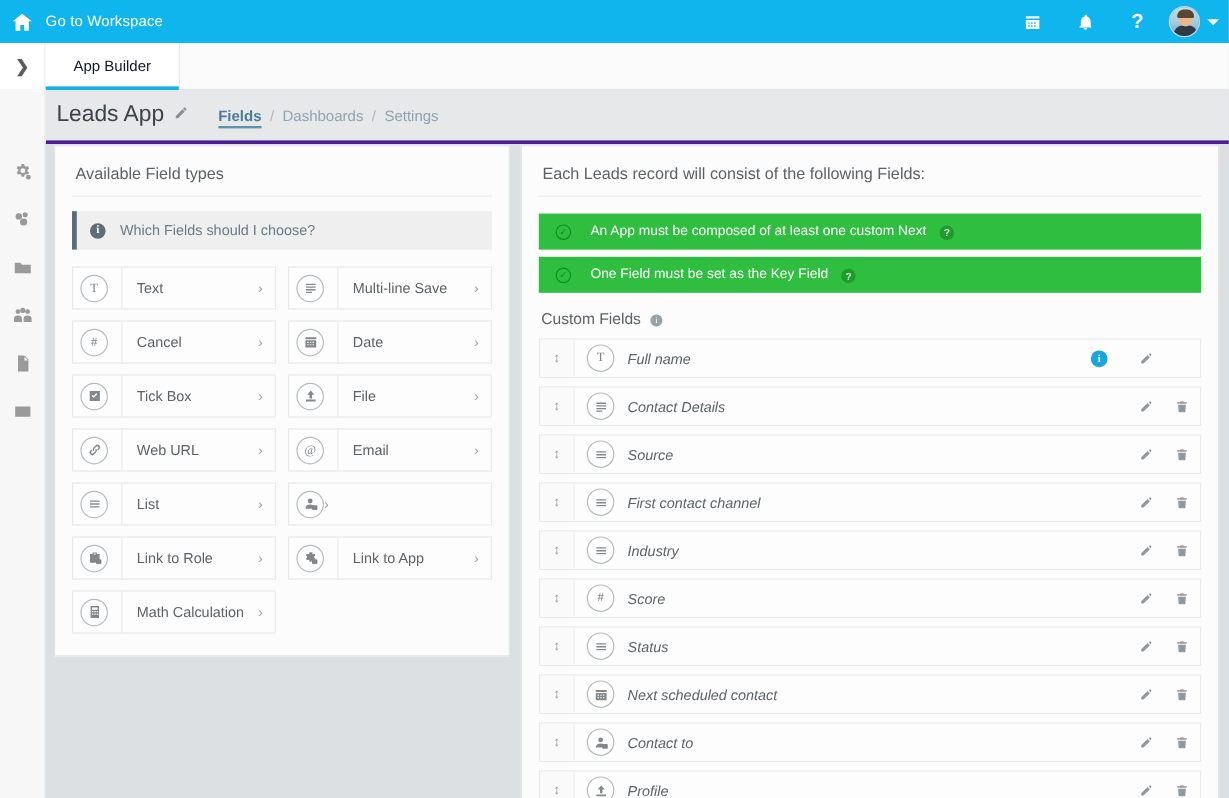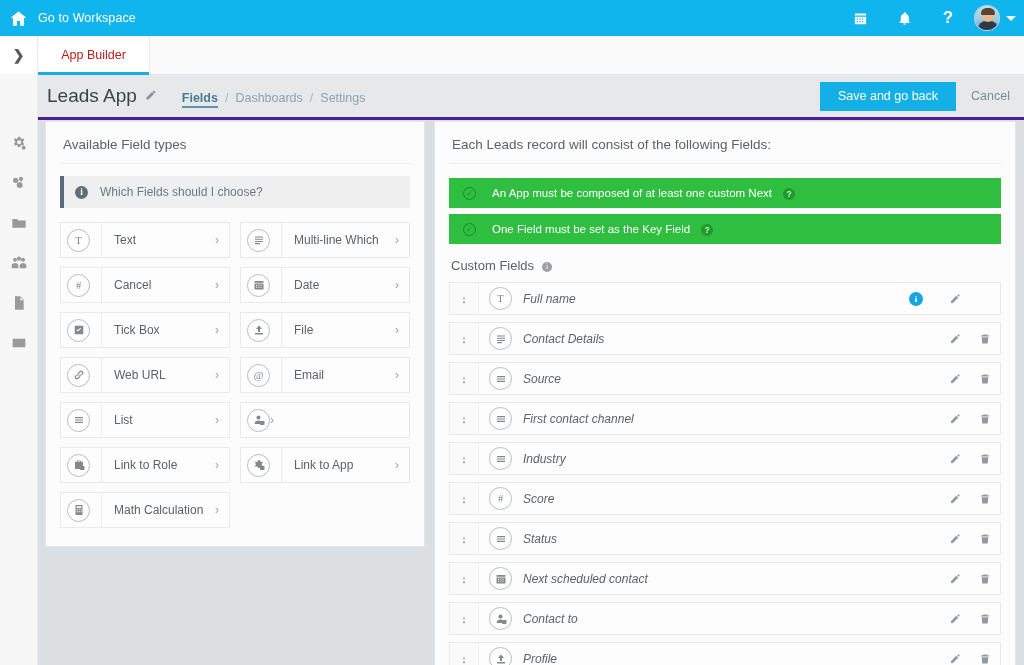--- a/index.html
+++ b/index.html
@@ -71,21 +71,21 @@
     background: #ffffff;
   }
   .tab {
     min-width: 112px; padding: 0 18px;
     display: flex; align-items: center; justify-content: center;
     font-size: 12.5px; color: #555d63;
     background: #fdfdfd;
     border-right: 1px solid #e6e8ea;
     position: relative;
   }
-  .tab.active { background: #ffffff; color: #b91c1c; }
+  .tab.active { background: #ffffff; color: #0f172a; }
   .tab.active::after {
     content:""; position:absolute; left:0; right:0; bottom:-1px;
     height: 3px; background: #13b0e8;
   }
 
   
   .pagehead {
     position: absolute; top: 75px; left: 0;
     width: 1024px; height: 45px;
     background: #e6e8ea;
@@ -327,24 +327,20 @@
         </svg>
     </div>
     <div class="crumbs">
       <span class="crumb active">Fields</span>
       <span class="crumb-sep">/</span>
       <span class="crumb">Dashboards</span>
       <span class="crumb-sep">/</span>
       <span class="crumb">Settings</span>
     </div>
   </div>
-  <div class="pagehead-actions">
-    <button class="btn-save">Save and go back</button>
-    <button class="btn-cancel">Cancel</button>
-  </div>
 </div>
 
 <div class="rail">
   <div class="rail-item">
     <svg viewBox="0 0 24 24">
         <path d="M10.5 2.5 9.9 5a7 7 0 0 0-1.6.9L5.9 5l-1.6 2.8 2 1.6a7 7 0 0 0 0 1.8l-2 1.6L5.9 16l2.4-.9c.5.4 1 .7 1.6.9l.6 2.5h3.2l.6-2.5c.6-.2 1.1-.5 1.6-.9l2.4.9 1.6-2.8-2-1.6a7 7 0 0 0 0-1.8l2-1.6L18.3 5l-2.4.9a7 7 0 0 0-1.6-.9l-.6-2.5zm1.6 5.2a3.1 3.1 0 1 1 0 6.2 3.1 3.1 0 0 1 0-6.2z"></path>
         <circle cx="19" cy="19" r="3"></circle>
       </svg>
   </div>
   <div class="rail-item">
@@ -398,21 +394,21 @@
         <span class="ft-label">Text</span>
         <span class="ft-chev">›</span>
       </div>
 
       <div class="ft-item">
         <span class="ft-ico">
           <svg viewBox="0 0 24 24">
               <path d="M4 5h16v2.2H4zm0 4.4h16v2.2H4zm0 4.4h16V16H4zm0 4.4h10v2.2H4z"></path>
             </svg>
         </span>
-        <span class="ft-label">Multi-line Which</span>
+        <span class="ft-label">Multi-line Save</span>
         <span class="ft-chev">›</span>
       </div>
 
       <div class="ft-item">
         <span class="ft-ico">
             <span class="glyph">#</span>
           </span>
         <span class="ft-label">Cancel</span>
         <span class="ft-chev">›</span>
       </div>

